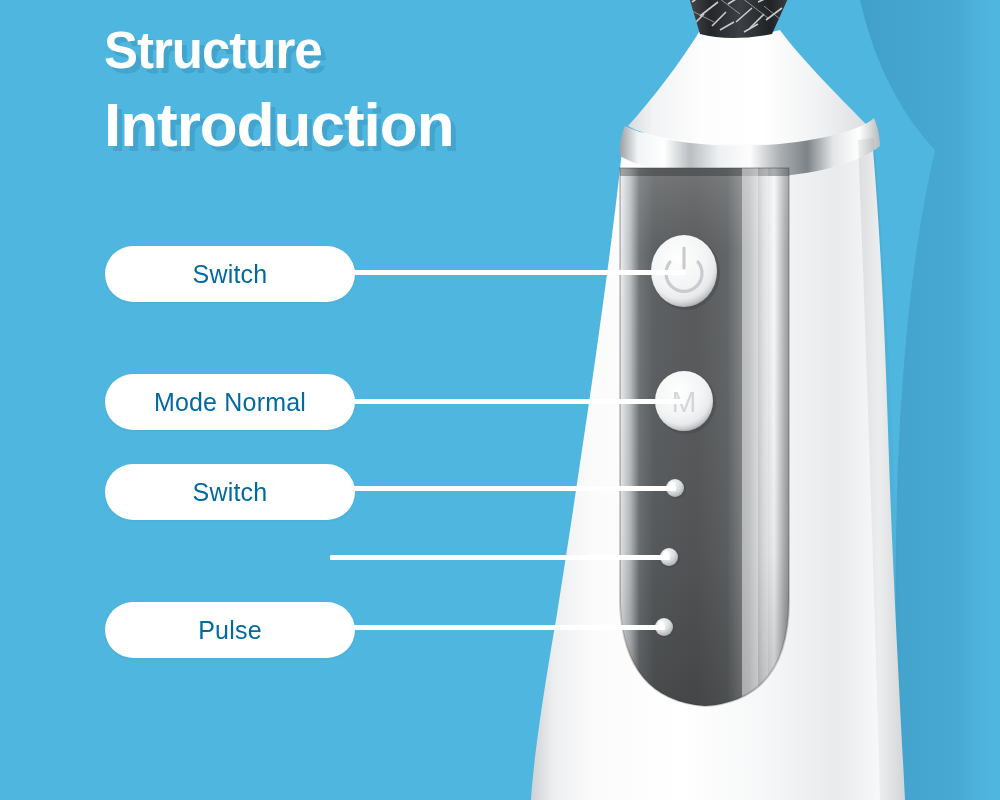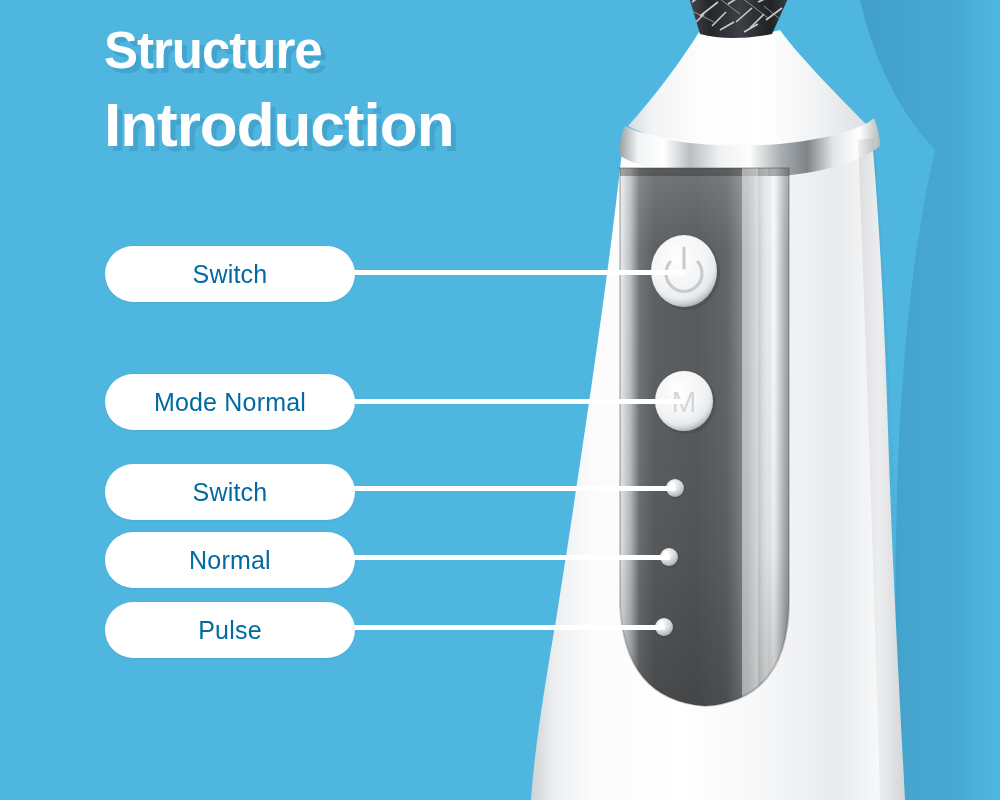--- a/index.html
+++ b/index.html
@@ -306,23 +306,20 @@
 
   <div class="pill p1">
     <span class="pill-label">Switch</span>
   </div>
   <div class="pill p2">
     <span class="pill-label">Mode Normal</span>
   </div>
   <div class="pill p3">
     <span class="pill-label">Switch</span>
   </div>
-  <div class="pill p4">
-    <span class="pill-label">Normal</span>
-  </div>
   <div class="pill p5">
     <span class="pill-label">Pulse</span>
   </div>
 
   <div id="title-block">
     <div class="title-line l1">Structure</div>
     <div class="title-line l2">Introduction</div>
   </div>
 
 </div>

